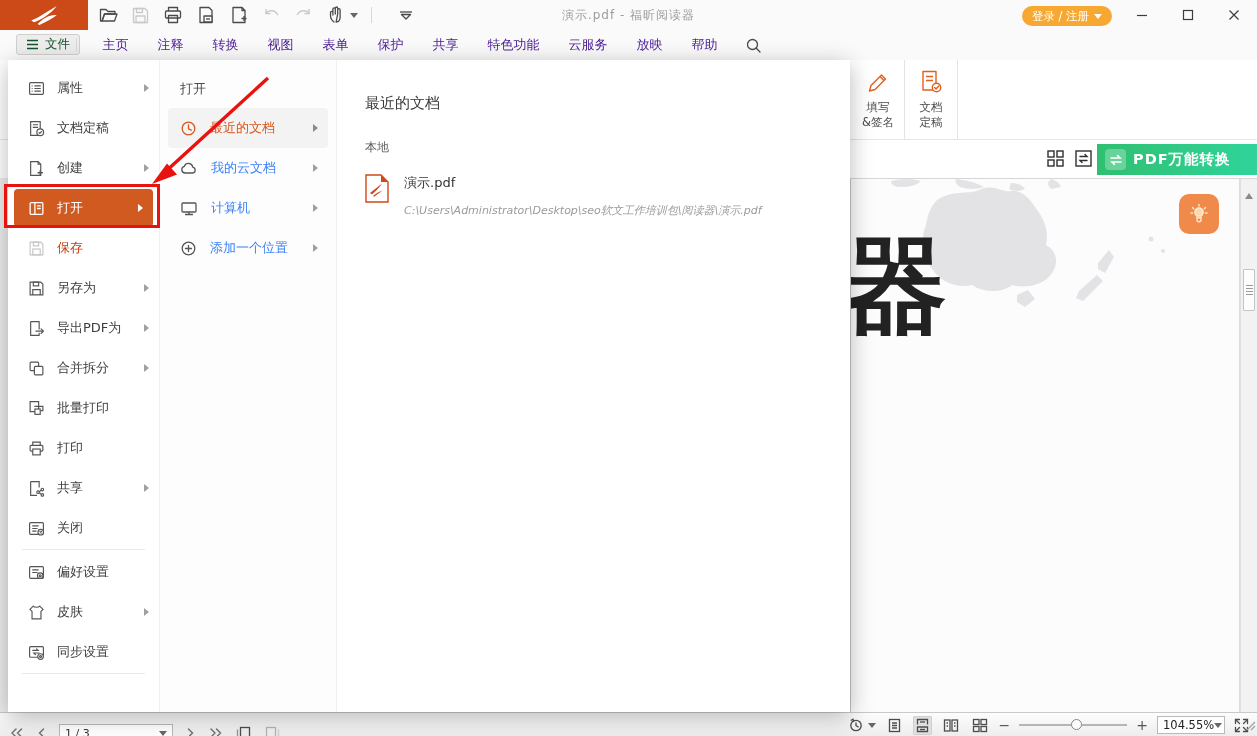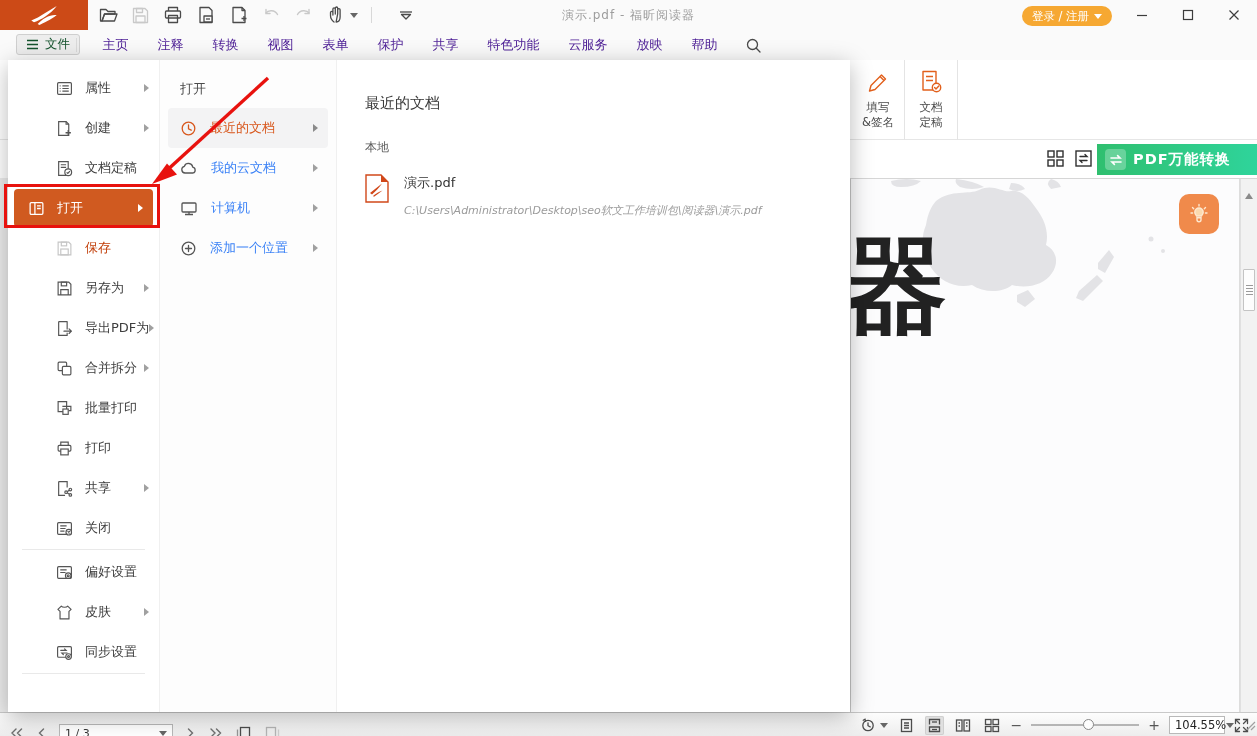--- a/index.html
+++ b/index.html
@@ -64,30 +64,30 @@
   .statusbar { left:0; top:712px; width:1257px; height:24px; background:linear-gradient(#fdfdfd,#ededed); border-top:1px solid #c9c9c9; }
   .st-left { position:absolute; left:10px; top:0; height:40px; display:flex; align-items:center; gap:14px; }
   .st-ic { color:#6f6f6f; display:flex; align-items:center; cursor:pointer; }
   .page-box { width:114px; height:18px; background:#fff; border:1px solid #b9b9b9; display:flex; align-items:center; font-size:11px; color:#333; padding:0 5px; }
   .page-box .tri-d { margin-left:auto; }
   .st-right { position:absolute; right:8px; top:0; height:24px; display:flex; align-items:center; gap:9px; }
   .view-ic { color:#4c4c4c; display:flex; align-items:center; padding:2px; border-radius:2px; cursor:pointer; }
   .view-ic.active { background:#e0e0e0; box-shadow:inset 0 0 0 1px #cfcfcf; }
   .zoom-track { position:relative; width:108px; height:2px; background:#b5b5b5; }
   .zoom-knob { position:absolute; left:48%; top:-5px; width:11px; height:11px; background:#fdfdfd; border:1px solid #888; border-radius:50%; }
-  .zoom-box { width:56px; height:18px; background:#fff; border:1px solid #b9b9b9; display:flex; align-items:center; font-size:11.5px; color:#222; padding:0 5px; }
+  .zoom-box { width:68px; height:18px; background:#fff; border:1px solid #b9b9b9; display:flex; align-items:center; font-size:11.5px; color:#222; padding:0 5px; }
   .zoom-box .tri-d { margin-left:auto; }
   .plusminus { font-size:14px; color:#555; cursor:pointer; line-height:1; }
   .grip { position:absolute; right:1px; bottom:1px; }
 
   
   .overlay { left:8px; top:60px; width:842px; height:652px; background:#fff; z-index:10;
     box-shadow:0 5px 22px rgba(0,0,0,.28); display:grid; grid-template-columns:152px 177px 1fr; }
   .fm-col1 { padding-top:8px; border-right:1px solid #f0f0f0; }
-  .fm-item { height:40px; display:flex; align-items:center; padding:0 10px 0 20px; font-size:13px; color:#3e3e3e; cursor:pointer;margin-left:28px; }
+  .fm-item { height:40px; display:flex; align-items:center; padding:0 10px 0 20px; font-size:13px; color:#3e3e3e; cursor:pointer; }
   .fm-item svg { flex:0 0 auto; color:#555; }
   .fm-item .lbl { margin-left:12px; white-space:nowrap; }
   .fm-item.active { background:#d05a20; color:#fff; border-radius:4px; margin:1px 6px; height:38px; padding-left:14px; }
   .fm-item.active svg { color:#fff; }
   .fm-item.disabled { color:#c2410c; }
   .fm-item.disabled svg { color:#c6c6c6; }
   .tri-r { width:0; height:0; border:4px solid transparent; border-right:0; border-left:5px solid #a0a0a0; margin-left:auto; }
   .fm-item.active .tri-r { border-left-color:#fff; }
   .fm-div { height:1px; background:#e9e9e9; margin:1px 14px 2px 14px; }
 
@@ -431,35 +431,35 @@
       <svg width="17" height="17" viewBox="0 0 16 16" fill="none" stroke="currentColor" stroke-width="1.1">
           <rect x="1.5" y="2.5" width="13" height="11" rx="1"></rect>
           <path d="M6 5.5 h6 M6 8 h6 M6 10.5 h6"></path>
           <path d="M3.5 5.5 h.8 M3.5 8 h.8 M3.5 10.5 h.8"></path>
         </svg>
       <span class="lbl">属性</span>
       <span class="tri-r"></span>
     </div>
     <div class="fm-item">
       <svg width="17" height="17" viewBox="0 0 16 16" fill="none" stroke="currentColor" stroke-width="1.1">
-          <path d="M2.5 1.5 h7 l2.5 2.5 V14.5 h-9.5 Z"></path>
-          <path d="M9.5 1.5 V4 H12"></path>
-          <path d="M9 12 h5 M11.5 9.5 v5" stroke-width="1.2"></path>
-        </svg>
-      <span class="lbl">创建</span>
-      <span class="tri-r"></span>
-    </div>
-    <div class="fm-item">
-      <svg width="17" height="17" viewBox="0 0 16 16" fill="none" stroke="currentColor" stroke-width="1.1">
           <path d="M2.5 1.5 h9 V14.5 h-9 Z"></path>
           <path d="M4.5 4.5 h5 M4.5 7 h5"></path>
           <circle cx="11.5" cy="11.5" r="3.2" fill="#fff"></circle>
           <path d="M10 11.6 l1.1 1.1 2 -2.3"></path>
         </svg>
       <span class="lbl">文档定稿</span>
+    </div>
+    <div class="fm-item">
+      <svg width="17" height="17" viewBox="0 0 16 16" fill="none" stroke="currentColor" stroke-width="1.1">
+          <path d="M2.5 1.5 h7 l2.5 2.5 V14.5 h-9.5 Z"></path>
+          <path d="M9.5 1.5 V4 H12"></path>
+          <path d="M9 12 h5 M11.5 9.5 v5" stroke-width="1.2"></path>
+        </svg>
+      <span class="lbl">创建</span>
+      <span class="tri-r"></span>
     </div>
     <div class="fm-item active">
       <svg width="17" height="17" viewBox="0 0 16 16" fill="none" stroke="currentColor" stroke-width="1.2">
           <rect x="2" y="2.5" width="12" height="11" rx="1"></rect>
           <path d="M6.5 2.5 V13.5"></path>
           <path d="M8.5 5.5 h3.5 M8.5 8 h3.5"></path>
         </svg>
       <span class="lbl">打开</span>
       <span class="tri-r"></span>
     </div>

